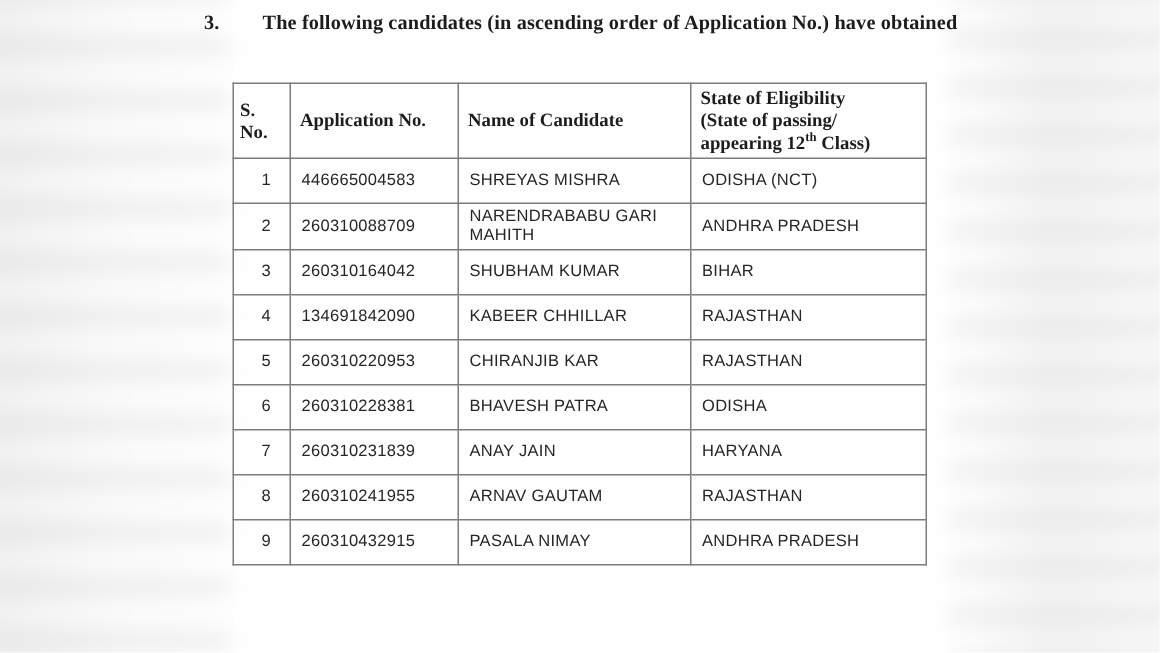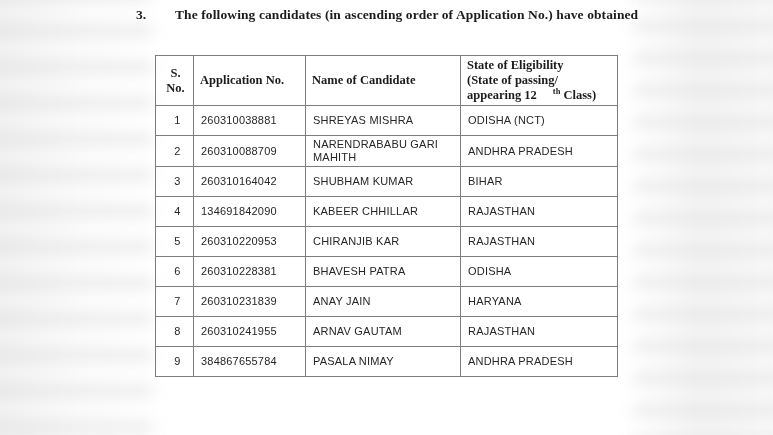--- a/index.html
+++ b/index.html
@@ -79,41 +79,40 @@
     font-family: "Liberation Serif", serif;
     font-weight: bold;
     font-size: 12.5px;
     line-height: 15px;
     color: var(--heading-color, #1c1c1c);
     text-align: left;
     vertical-align: middle;
     height: 44px;
     padding: 2px 2px 2px 6px;
   }
-  table.results th.h-sno { padding-left: 4px; text-align: center; }
+  table.results th.h-sno { padding-left: 4px; }
   table.results td {
     font-size: 11px;
     line-height: 13px;
     color: var(--body-color, #262626);
     height: 25px;
     vertical-align: middle;
     padding: 2px 1px 2px 7px;
     letter-spacing: 0.2px;
   }
   td.c-sno {
     text-align: center;
     padding-left: 1px;
     font-size: 12px;
   }
   td.c-app { letter-spacing: 0.4px; }
   sup.ord {
     font-size: 8.5px;
     vertical-align: super;
     line-height: 0;
-    margin-left: 16px;
   }
 </style>
 </head>
 <body>
 
 <div class="bg-blur bg-left"></div>
 <div class="bg-blur bg-right"></div>
 
 <div class="doc">
 
@@ -136,21 +135,21 @@
         <th>
           <div>State of Eligibility</div>
           <div>(State of passing/</div>
           <div><span>appearing 12</span><sup class="ord">th</sup><span> Class)</span></div>
         </th>
       </tr>
     </thead>
     <tbody id="tbody">
   <tr>
     <td class="c-sno">1</td>
-    <td class="c-app">260310038881</td>
+    <td class="c-app">446665004583</td>
     <td class="c-name">SHREYAS MISHRA</td>
     <td class="c-state">ODISHA (NCT)</td>
   </tr>
 
   <tr>
     <td class="c-sno">2</td>
     <td class="c-app">260310088709</td>
     <td class="c-name">NARENDRABABU GARI MAHITH</td>
     <td class="c-state">ANDHRA PRADESH</td>
   </tr>
@@ -192,21 +191,21 @@
 
   <tr>
     <td class="c-sno">8</td>
     <td class="c-app">260310241955</td>
     <td class="c-name">ARNAV GAUTAM</td>
     <td class="c-state">RAJASTHAN</td>
   </tr>
 
   <tr>
     <td class="c-sno">9</td>
-    <td class="c-app">384867655784</td>
+    <td class="c-app">260310432915</td>
     <td class="c-name">PASALA NIMAY</td>
     <td class="c-state">ANDHRA PRADESH</td>
   </tr>
 
 
 
 </tbody>
   </table>
 
 </div>

